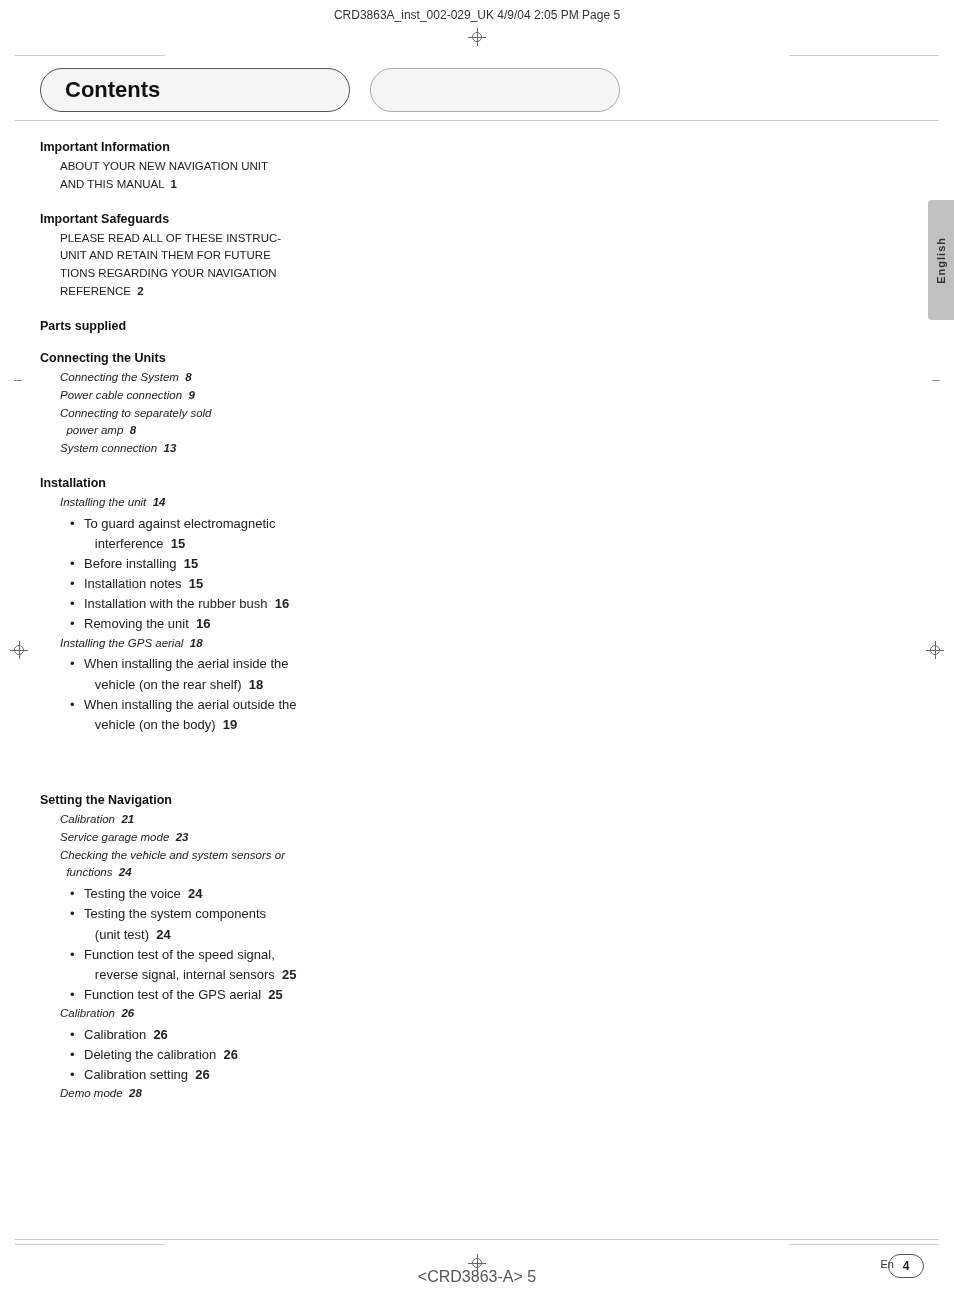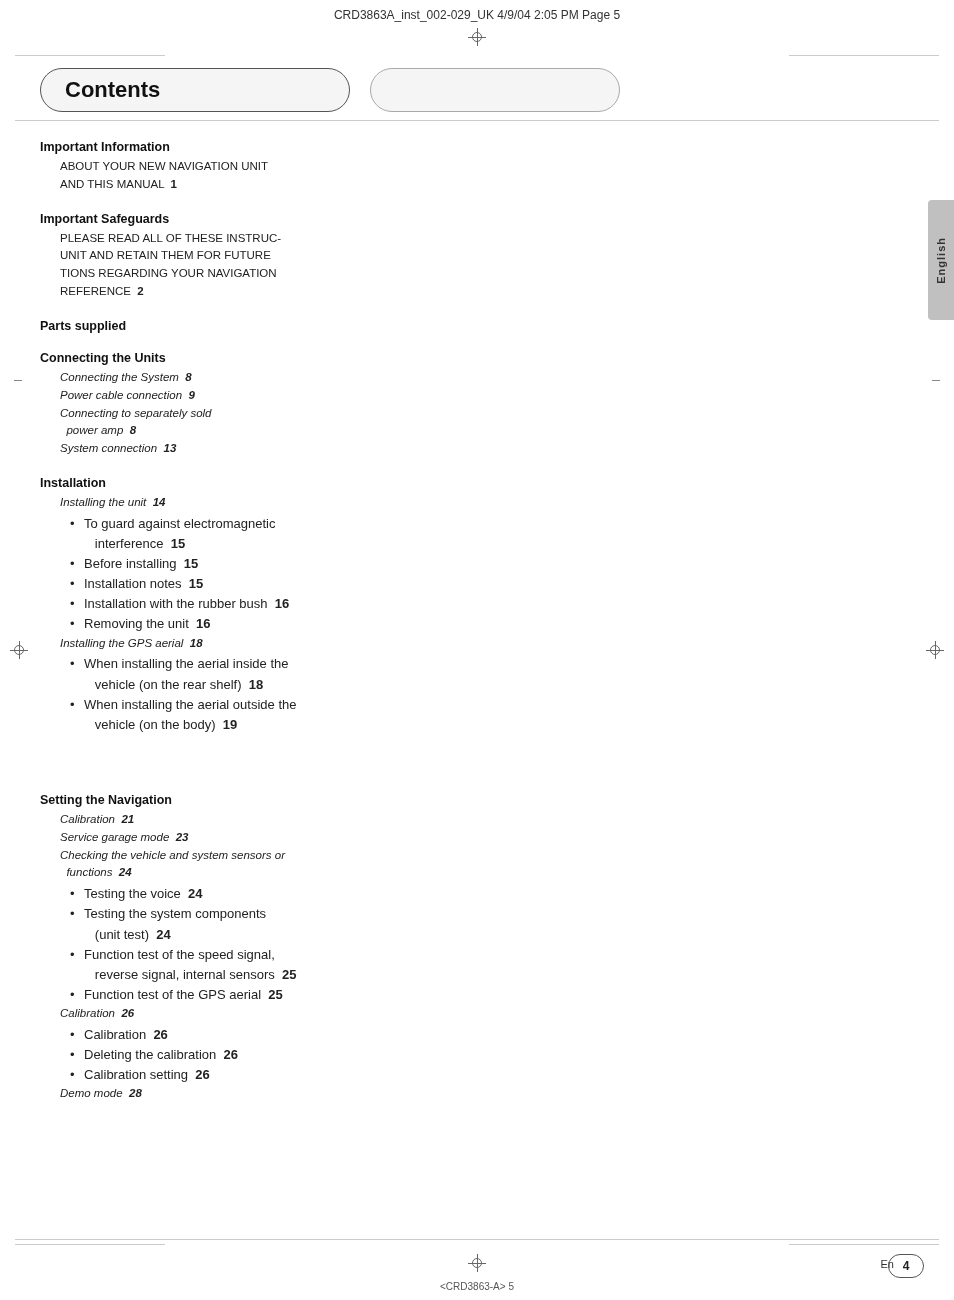--- a/index.html
+++ b/index.html
@@ -264,24 +264,24 @@
       display: flex;
       align-items: center;
       justify-content: center;
       font-size: 12px;
       font-weight: bold;
       color: #222;
     }
 
     .footer-bottom-text {
       position: absolute;
-      bottom: 8px;
+      bottom: 14px;
       left: 50%;
       transform: translateX(-50%);
-      font-size: 10px;
+      font-size: 16px;
       color: #555;
     }
 
     
     .h-sep {
       position: absolute;
       left: 15px;
       right: 15px;
       height: 1px;
       background: #ccc;

